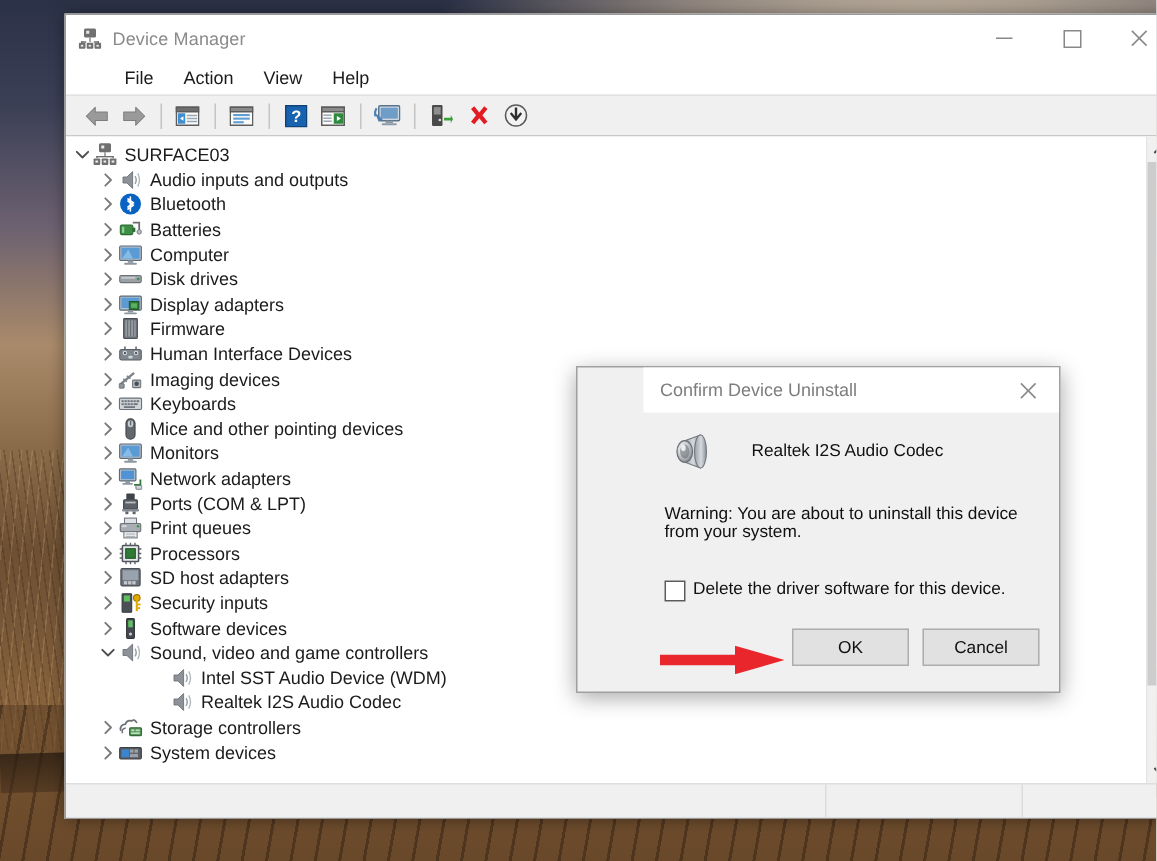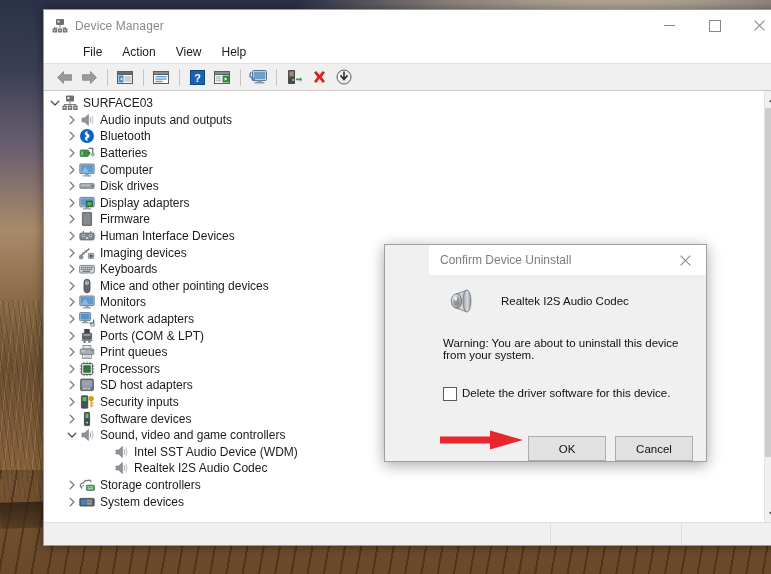--- a/index.html
+++ b/index.html
@@ -233,21 +233,21 @@
   #chk-box {
     width: 12px; height: 12px;
     border: 1px solid #5a5a5a;
     background: #ffffff;
     margin-right: 5px;
     flex: 0 0 12px;
   }
   #chk-label { font-size: 11.5px; color: #101010; }
   #dlg-buttons {
     position: absolute;
-    right: 13px; bottom: 0px;
+    right: 13px; bottom: 17px;
     display: flex;
   }
   .dlg-btn {
     width: 76px; height: 23px;
     background: #e1e1e1;
     border: 1px solid #adadad;
     font-size: 11.5px; color: #101010;
     display: flex; align-items: center; justify-content: center;
     margin-left: 9px;
   }

